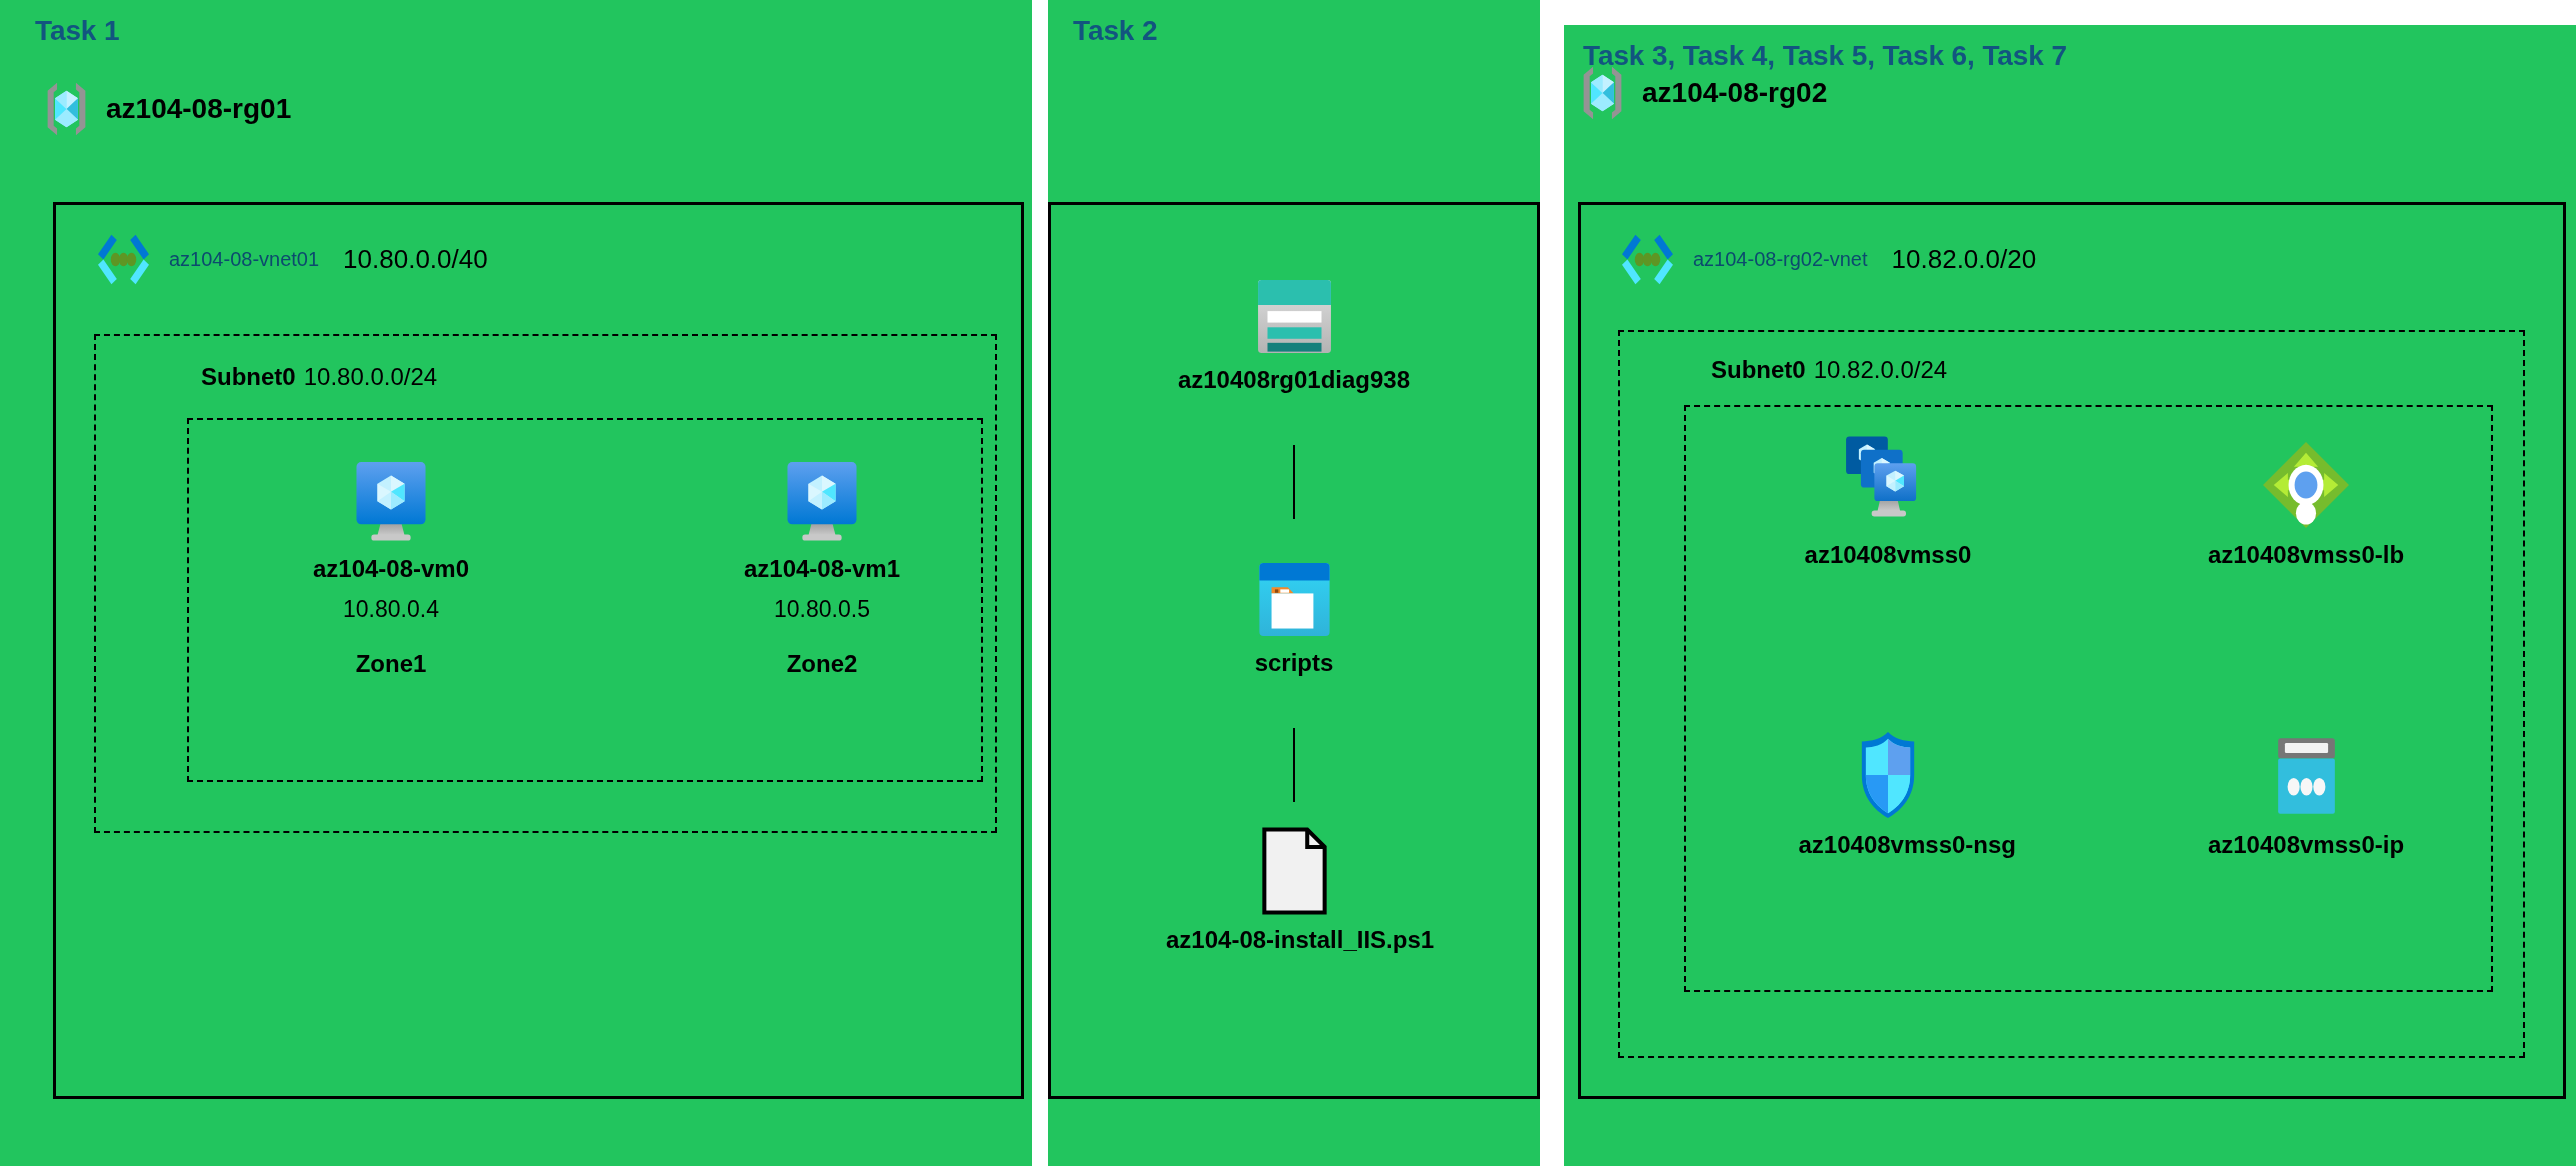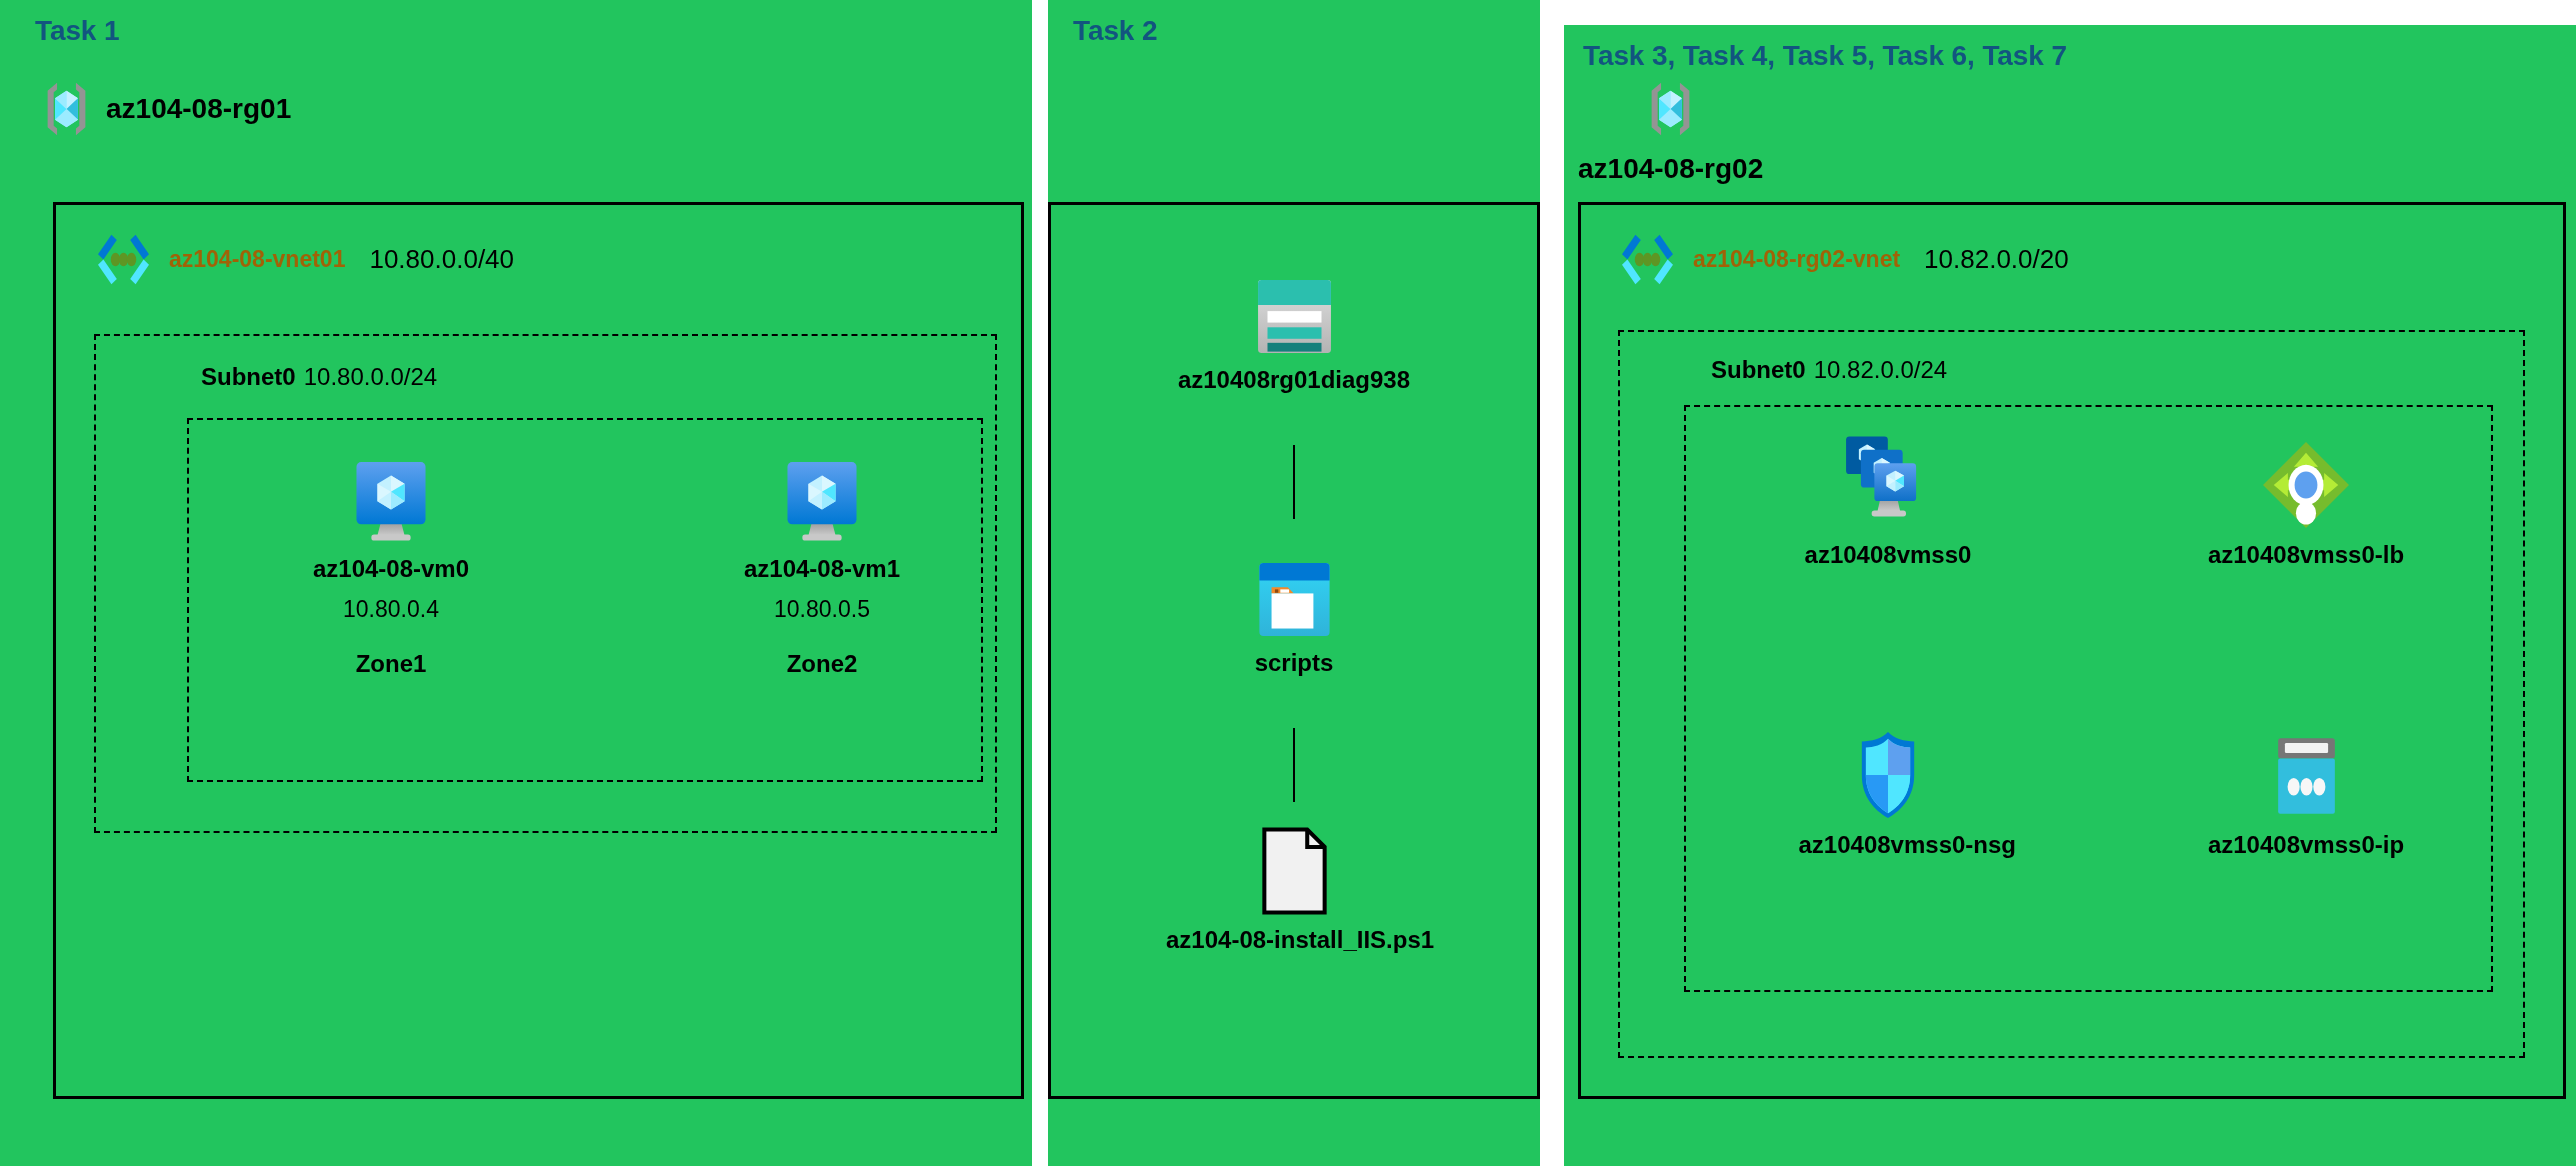--- a/index.html
+++ b/index.html
@@ -39,21 +39,21 @@
   #panel-task3 .panel-title { left: 19px; }
 
   
   .rg-row {
     position: absolute;
     display: flex;
     align-items: center;
     gap: 15px;
   }
   #rg01-row { left: 42px;  top: 80px; }
-  #rg02-row { left: 1578px; top: 80px; flex-direction: column; }
+  #rg02-row { left: 1578px; top: 64px; }
   .rg-label {
     font-size: 28px;
     font-weight: bold;
     color: #000;
     white-space: nowrap;
   }
 
   
   .solid-box {
     position: absolute;
@@ -80,23 +80,23 @@
   
   .vnet-row {
     position: absolute;
     display: flex;
     align-items: center;
     gap: 16px;
   }
   #vnet01-row { left: 94px;  top: 233px; }
   #vnet02-row { left: 1618px; top: 233px; }
   .res-name {
-    font-size: 23px;
-    font-weight: bold;
-    color: #a16207;
+    font-size: 20px;
+    font-weight: normal;
+    color: #0c4a6e;
     white-space: nowrap;
   }
   .res-cidr {
     font-size: 26px;
     font-weight: normal;
     color: #000;
     white-space: nowrap;
     margin-left: 8px;
   }
 

